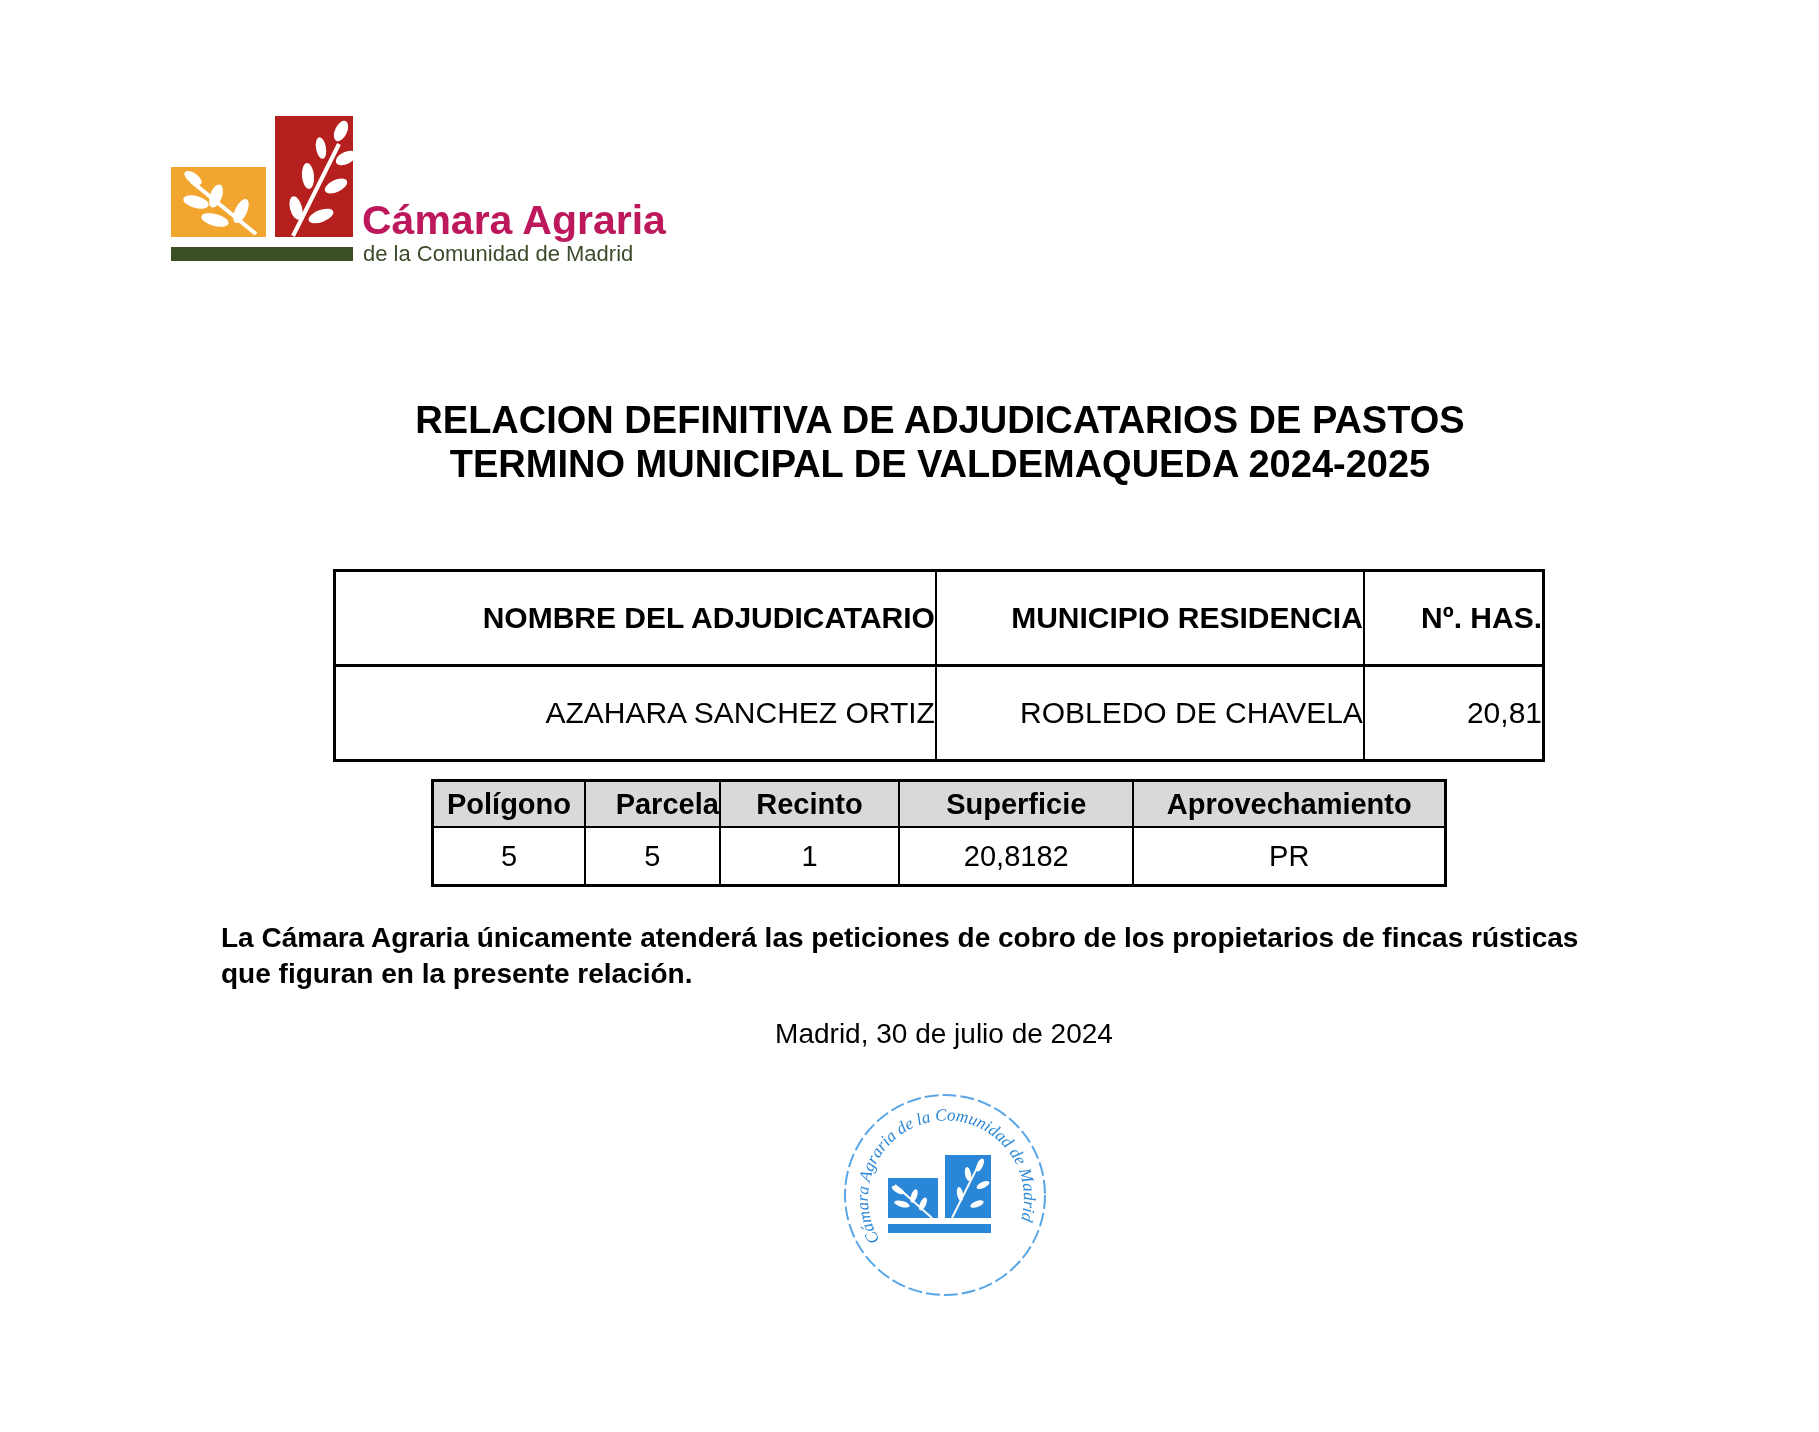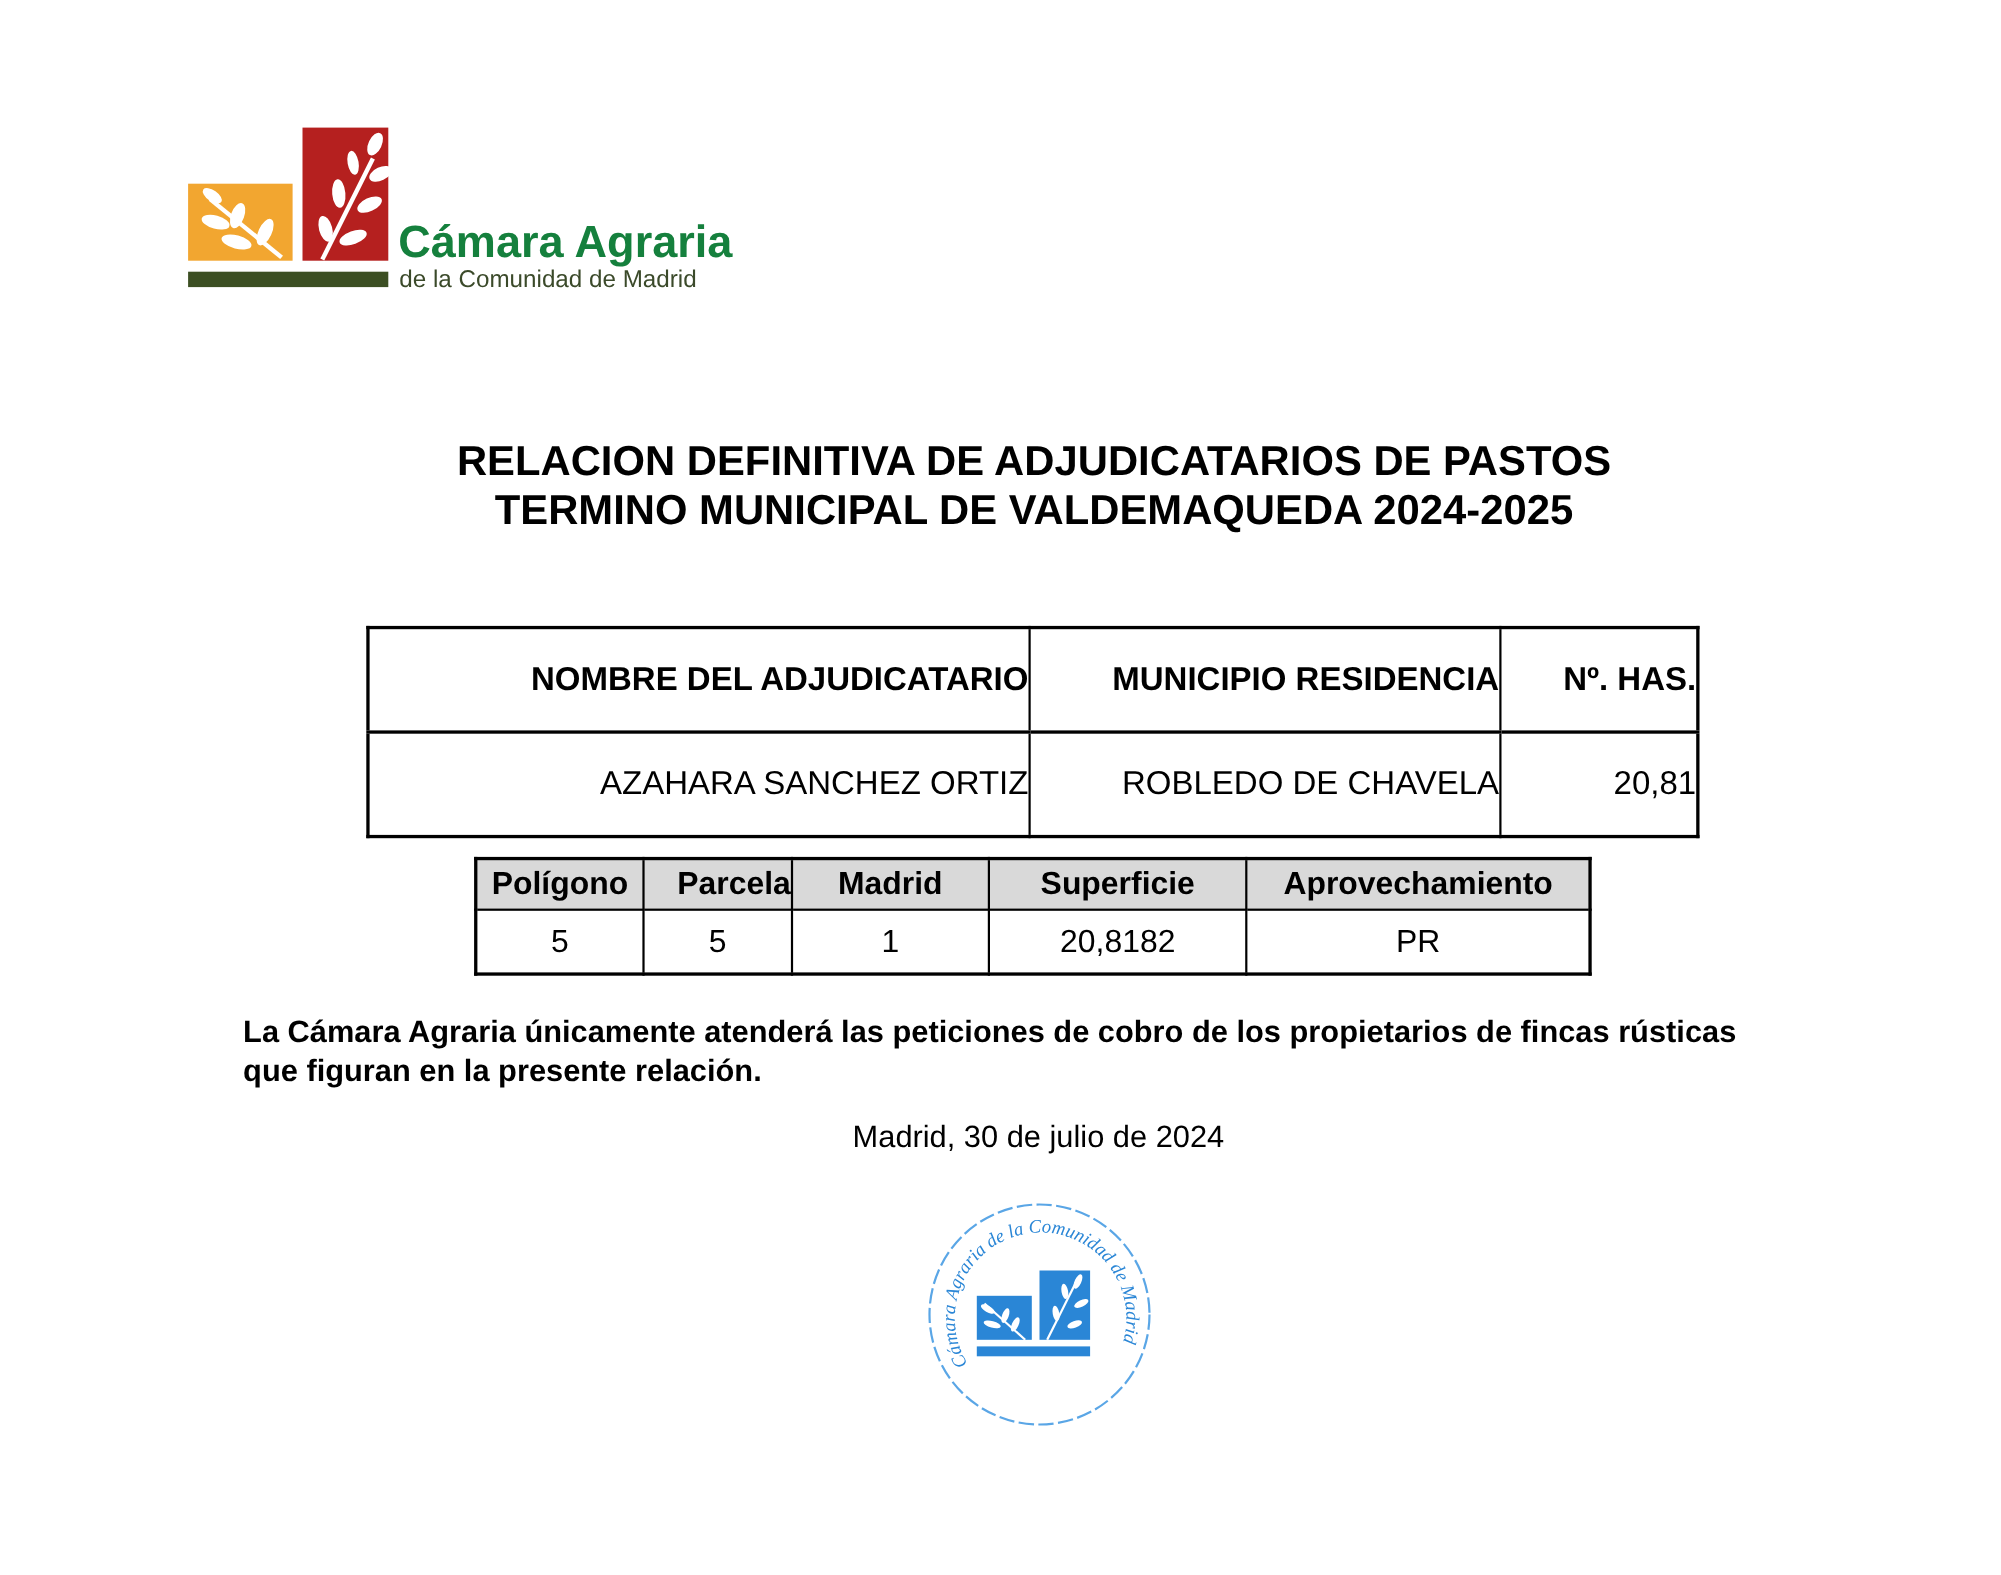--- a/index.html
+++ b/index.html
@@ -6,21 +6,21 @@
   body { width: 1819px; height: 1432px; position: relative; overflow: hidden;
          font-family: "Liberation Sans", sans-serif; color: #000; }
 
   
   .logo { position: absolute; left: 171px; top: 116px; width: 490px; height: 150px; }
   .logo .orange { position: absolute; left: 0; top: 51px; width: 95px; height: 70px; background: #f2a630; }
   .logo .red { position: absolute; left: 104px; top: 0; width: 78px; height: 121px; background: #b5201f; }
   .logo .bar { position: absolute; left: 0; top: 131px; width: 182px; height: 14px; background: #3c4f23; }
   .logo svg { position: absolute; left: 0; top: 0; }
   .logo .brand1 { position: absolute; left: 191px; top: 84px; font-size: 41px; font-weight: bold;
-                  color: #15803d; letter-spacing: 0px; white-space: nowrap; line-height: 1; }
+                  color: #be185d; letter-spacing: 0px; white-space: nowrap; line-height: 1; }
   .logo .brand2 { position: absolute; left: 192px; top: 127px; font-size: 22px; color: #3b4a2a;
                   white-space: nowrap; line-height: 1; }
 
   
   .title { position: absolute; left: 0; width: 1880px; top: 398px; text-align: center;
            font-weight: bold; font-size: 38px; line-height: 44px; }
 
   
   table { border-collapse: collapse; position: absolute; }
   .t1 { left: 333px; top: 569px; width: 1212px; }
@@ -99,21 +99,21 @@
     <td>20,81</td>
   </tr>
 </tbody>
   </table>
 
 <table class="t2">
   <tbody>
       <tr>
     <th class="c1">Polígono</th>
     <th class="c2">Parcela</th>
-    <th class="c3">Madrid</th>
+    <th class="c3">Recinto</th>
     <th class="c4">Superficie</th>
     <th class="c5">Aprovechamiento</th>
   </tr>
   <tr>
     <td>5</td>
     <td>5</td>
     <td>1</td>
     <td>20,8182</td>
     <td>PR</td>
   </tr>

